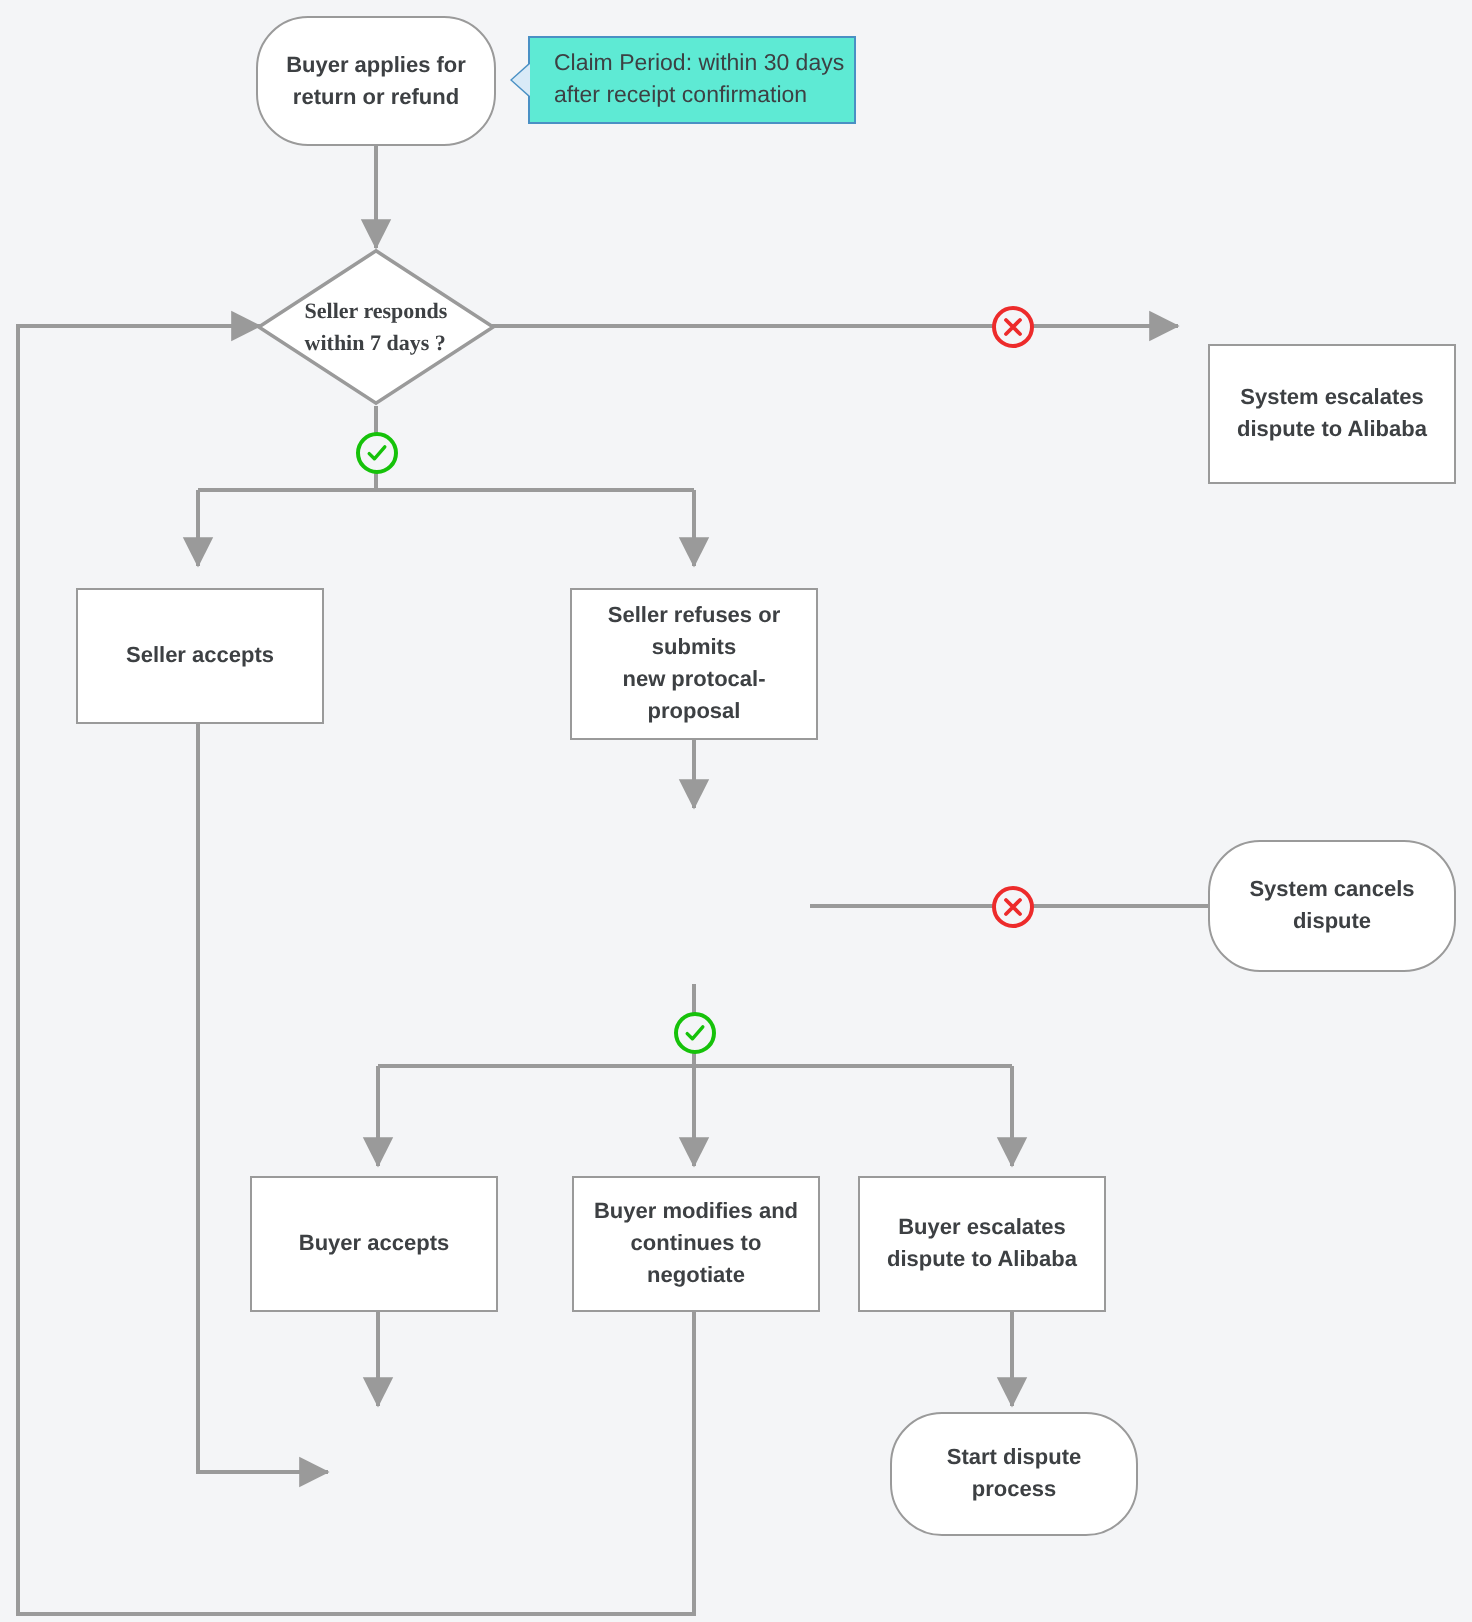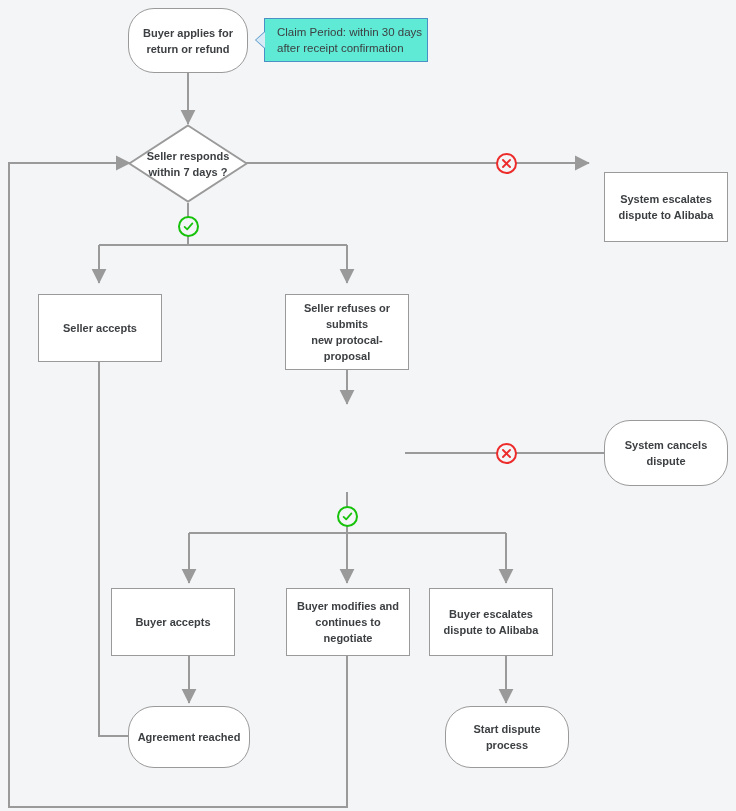--- a/index.html
+++ b/index.html
@@ -34,22 +34,22 @@
   .diamond{
     position:absolute;
     border:none;background:none;
   }
   .diamond .dshape{
     position:absolute;left:0;top:0;width:100%;height:100%;
   }
   .diamond .dtext{
     position:absolute;left:0;top:0;width:100%;height:100%;
     display:flex;align-items:center;justify-content:center;
-    text-align:center;color:#3d4043;font-weight:bold;
-    font-size:11px;line-height:16px;
+    text-align:left;color:#3d4043;font-weight:bold;
+    font-size:11px;line-height:16px;font-family:Liberation Serif, serif;
   }
 
   .callout{
     position:absolute;
     box-sizing:border-box;
     background:#5eead4;
     border:1.3px solid #4a90c4;
     color:#3d4043;
     font-weight:normal;
     font-size:11.5px;
@@ -175,33 +175,30 @@
   <div class="marker yes" style="left:337px;top:506px;">
     <svg width="13" height="13" viewBox="0 0 13 13">
       <path d="M2.6,6.8 L5.2,9.4 L10.4,3.4" stroke="#16c20a" stroke-width="1.7" stroke-linecap="round" stroke-linejoin="round" fill="none"></path>
     </svg>
   </div>
 
   <div class="node rounded" style="left:604px;top:420px;width:124px;height:66px;">
     <span class="lbl">System cancels<br>dispute</span>
   </div>
 
-  <div class="node rect" style="left:111px;top:588px;width:124px;height:68px;">
+  <div class="node rect" style="left:125px;top:588px;width:124px;height:68px;">
     <span class="lbl">Buyer accepts</span>
   </div>
 
   <div class="node rect" style="left:286px;top:588px;width:124px;height:68px;">
     <span class="lbl">Buyer modifies and<br>continues to negotiate</span>
   </div>
 
   <div class="node rect" style="left:429px;top:588px;width:124px;height:68px;">
     <span class="lbl">Buyer escalates<br>dispute to Alibaba</span>
   </div>
 
-  <div class="node rounded" style="left:128px;top:706px;width:122px;height:62px;">
-    <span class="lbl">Agreement reached</span>
-  </div>
 
   <div class="node rounded" style="left:445px;top:706px;width:124px;height:62px;">
     <span class="lbl">Start dispute process</span>
   </div>
 
 </div>
 
 </body></html>

